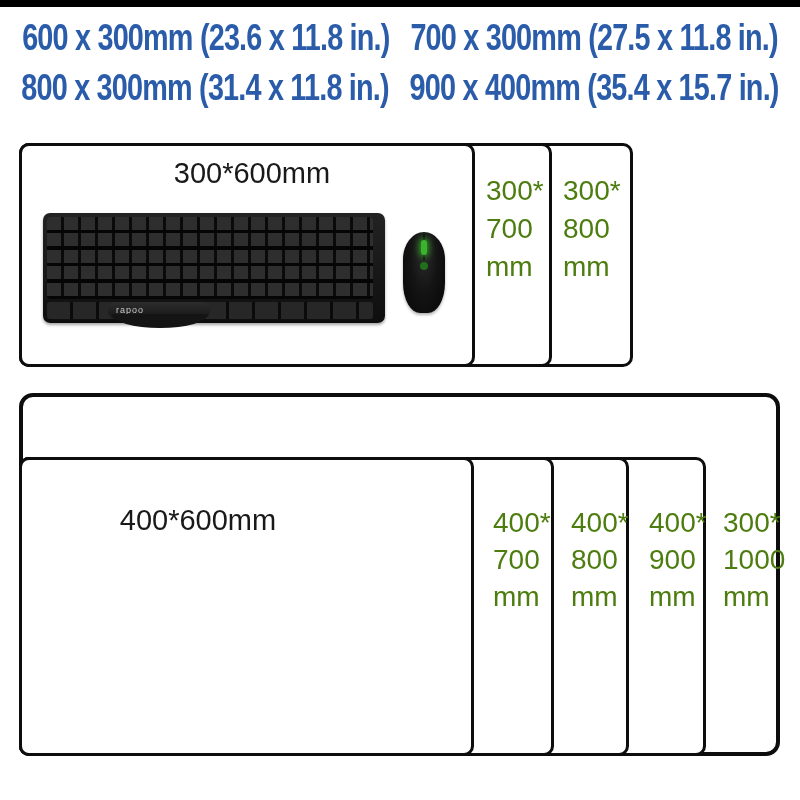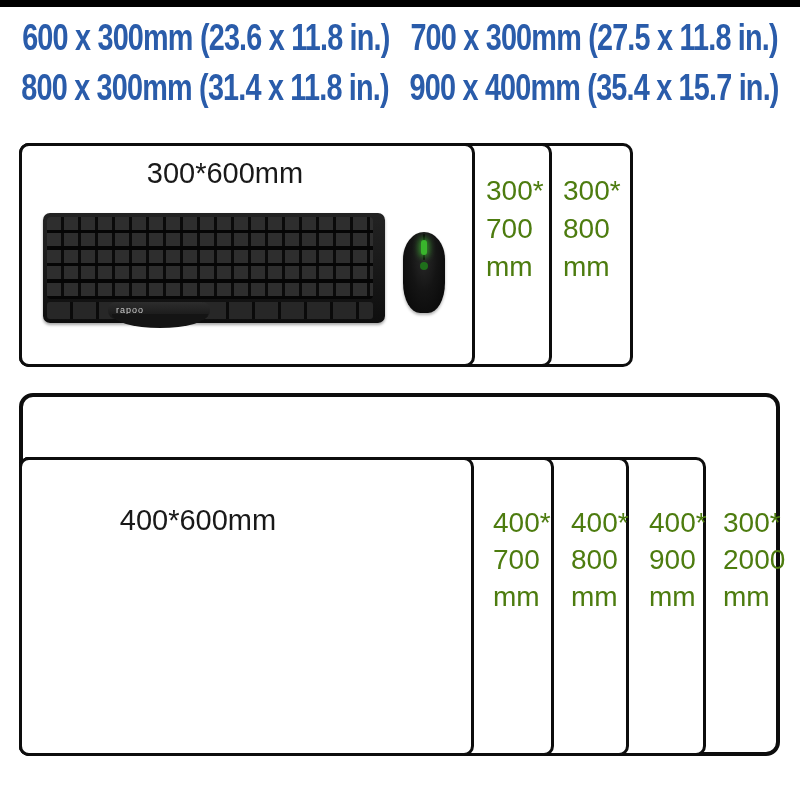--- a/index.html
+++ b/index.html
@@ -98,21 +98,21 @@
 <div class="hline hline2">
   <span>800 x 300mm (31.4 x 11.8 in.)</span>
   <span>900 x 400mm (35.4 x 15.7 in.)</span>
 </div>
 
 <div>
   <div class="pad" style="left:19px;top:143px;width:614px;height:224px;"></div>
   <div class="pad" style="left:19px;top:143px;width:533px;height:224px;"></div>
   <div class="pad" style="left:19px;top:143px;width:456px;height:224px;"></div>
 
-  <div class="mainlabel" style="left:19px;top:158px;width:412px;">300*600mm</div>
+  <div class="mainlabel" style="left:19px;top:158px;width:412px;padding-left:27px;">300*600mm</div>
 
   <div class="strip" style="left:486px;top:172px;">
     <div>300*</div>
     <div>700</div>
     <div>mm</div>
   </div>
   <div class="strip" style="left:563px;top:172px;">
     <div>300*</div>
     <div>800</div>
     <div>mm</div>
@@ -153,16 +153,16 @@
     <div>800</div>
     <div>mm</div>
   </div>
   <div class="strip stripB" style="left:640px;top:504px;">
     <div>400*</div>
     <div>900</div>
     <div>mm</div>
   </div>
   <div class="strip stripB" style="left:714px;top:504px;">
     <div>300*</div>
-    <div>2000</div>
+    <div>1000</div>
     <div>mm</div>
   </div>
 </div>
 
 </body></html>

